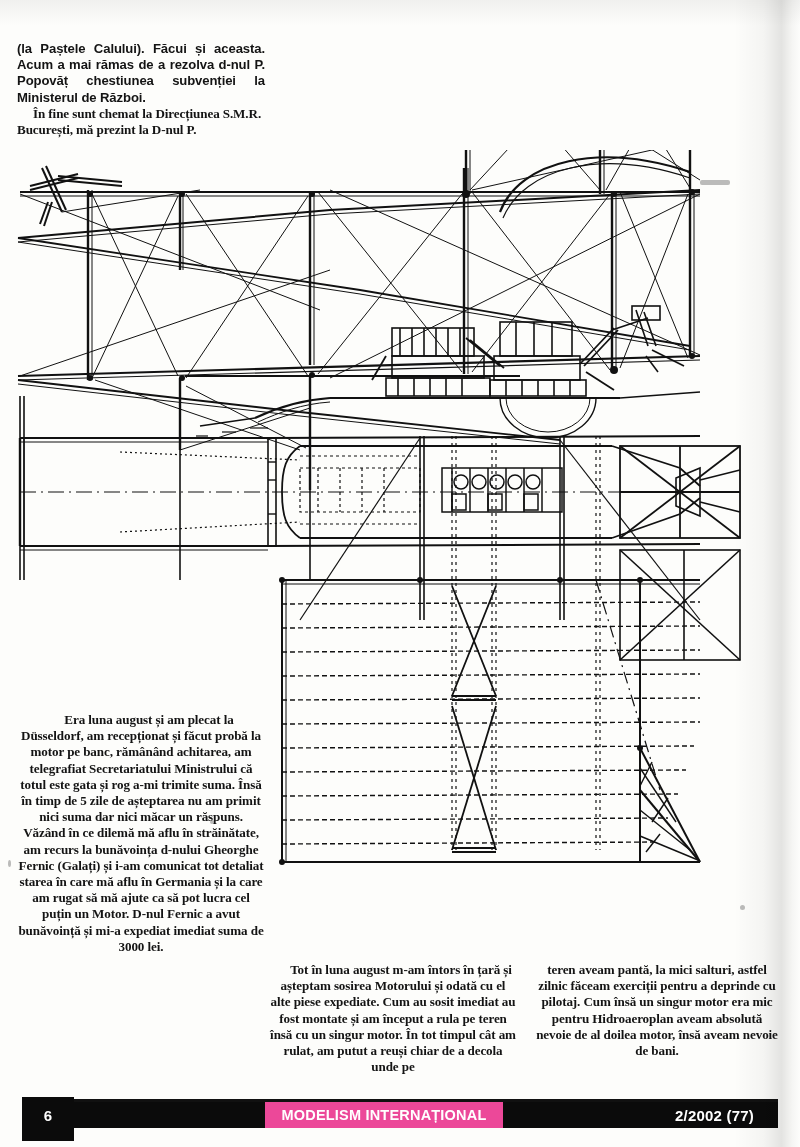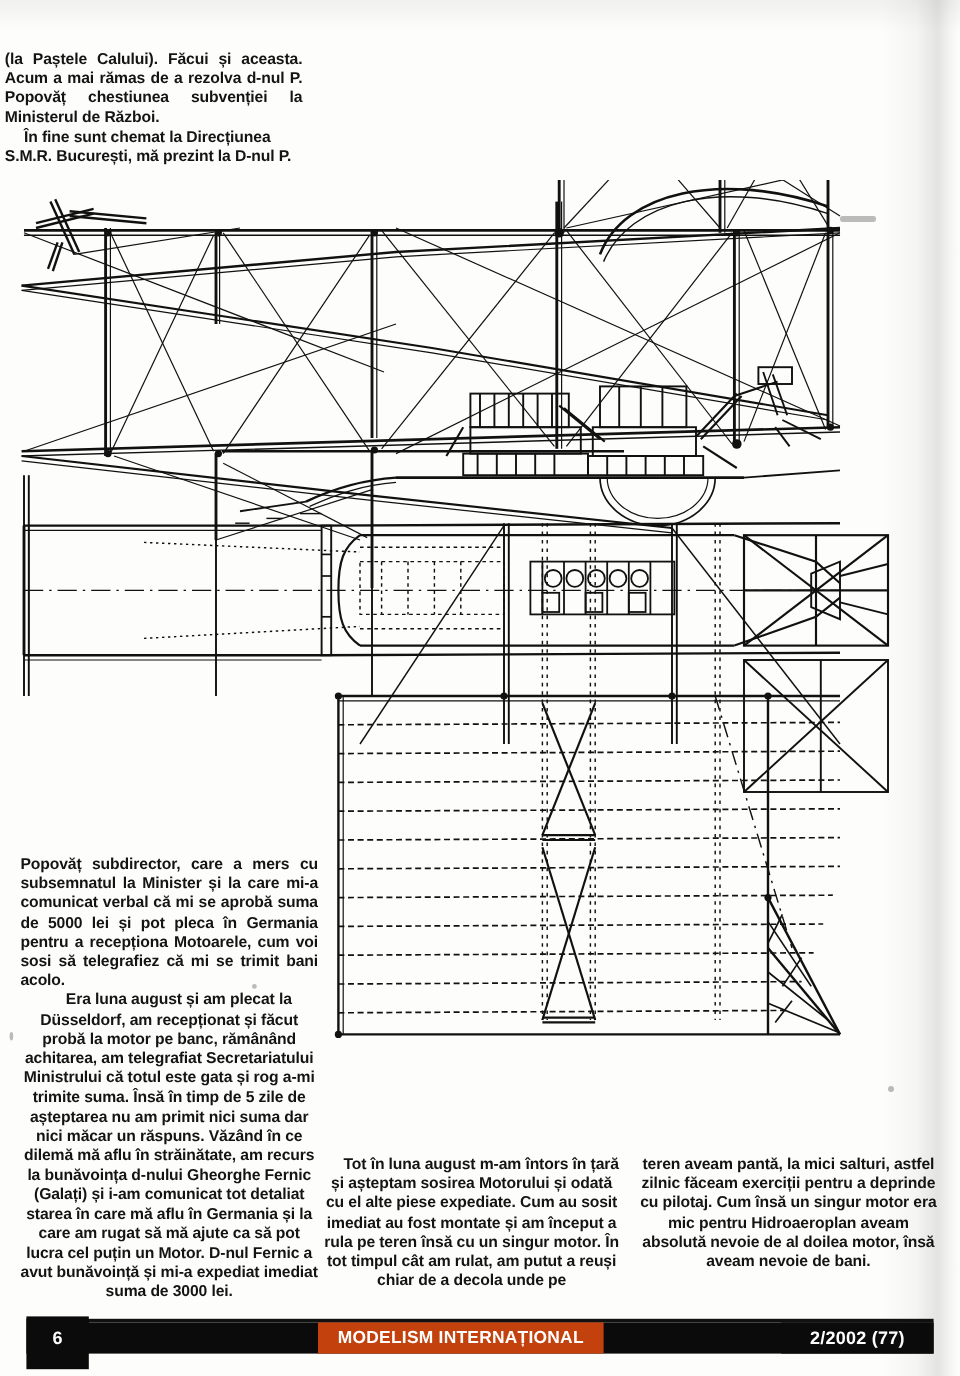--- a/index.html
+++ b/index.html
@@ -31,44 +31,44 @@
     position:absolute;
     text-align:justify;
     font-size:13.1px;
     line-height:16.2px;
     letter-spacing:-0.1px;
     font-weight:700;
     color:#141414;
   }
   .col p{margin:0;}
   .col p.ind{text-indent:16px;}
-  .col p:last-child{text-align:left;}
-
-  #intro{left:4px;top:41px;width:248px;}
+  .col p:last-child{text-align:left;font-family:Liberation Serif, serif;}
+
+  #intro{left:17px;top:41px;width:248px;}
   #colA{left:17px;top:712px;width:248px;}
   #colB{left:270px;top:962px;width:246px;}
   #colC{left:533px;top:962px;width:248px;}
 
   
   .flushlast p:last-of-type{text-align:center;}
 
   
   .footer-rule{
     position:absolute;left:22px;top:1099px;width:756px;height:3px;background:#111;
   }
   .footer-bar{
     position:absolute;left:22px;top:1102px;width:756px;height:26px;background:#0b0b0b;
   }
   .pagenum{
     position:absolute;left:22px;top:1097px;width:52px;height:44px;background:#0b0b0b;
     color:#fff;font-weight:700;font-size:15px;display:flex;align-items:center;justify-content:center;
     padding-bottom:8px;box-sizing:border-box;
   }
   .mast{
-    position:absolute;left:265px;top:1102px;width:238px;height:26px;background:#c2410c;
+    position:absolute;left:265px;top:1102px;width:238px;height:26px;background:#ec4899;
     color:#fff;display:flex;align-items:center;justify-content:center;
     font-weight:700;font-size:14.5px;letter-spacing:0.2px;
   }
   .issue{
     position:absolute;left:651px;top:1102px;width:127px;height:26px;background:#0b0b0b;
     color:#fff;display:flex;align-items:center;justify-content:center;
     font-weight:700;font-size:15px;letter-spacing:0.2px;
   }
 
   
@@ -405,21 +405,20 @@
           <circle cx="614" cy="220" r="4"></circle>
           <circle cx="692" cy="42" r="3"></circle>
           <circle cx="692" cy="206" r="3"></circle>
           <circle cx="182" cy="228" r="3"></circle>
         </g>
       </g>
     </svg>
   </div>
 
   <div class="col flushlast" id="colA">
-    <p>Popovăț subdirector, care a mers cu subsemnatul la Minister și la care mi-a comunicat verbal că mi se aprobă suma de 5000 lei și pot pleca în Germania pentru a recepționa Motoarele, cum voi sosi să telegrafiez că mi se trimit bani acolo.</p>
     <p class="ind">Era luna august și am plecat la Düsseldorf, am recepționat și făcut probă la motor pe banc, rămânând achitarea, am telegrafiat Secretariatului Ministrului că totul este gata și rog a-mi trimite suma. Însă în timp de 5 zile de așteptarea nu am primit nici suma dar nici măcar un răspuns. Văzând în ce dilemă mă aflu în străinătate, am recurs la bunăvoința d-nului Gheorghe Fernic (Galați) și i-am comunicat tot detaliat starea în care mă aflu în Germania și la care am rugat să mă ajute ca să pot lucra cel puțin un Motor. D-nul Fernic a avut bunăvoință și mi-a expediat imediat suma de 3000 lei.</p>
   </div>
 
   <div class="col flushlast" id="colB">
     <p class="ind">Tot în luna august m-am întors în țară și așteptam sosirea Motorului și odată cu el alte piese expediate. Cum au sosit imediat au fost montate și am început a rula pe teren însă cu un singur motor. În tot timpul cât am rulat, am putut a reuși chiar de a decola unde pe</p>
   </div>
 
   <div class="col flushlast" id="colC">
     <p>teren aveam pantă, la mici salturi, astfel zilnic făceam exerciții pentru a deprinde cu pilotaj. Cum însă un singur motor era mic pentru Hidroaeroplan aveam absolută nevoie de al doilea motor, însă aveam nevoie de bani.</p>
   </div>

